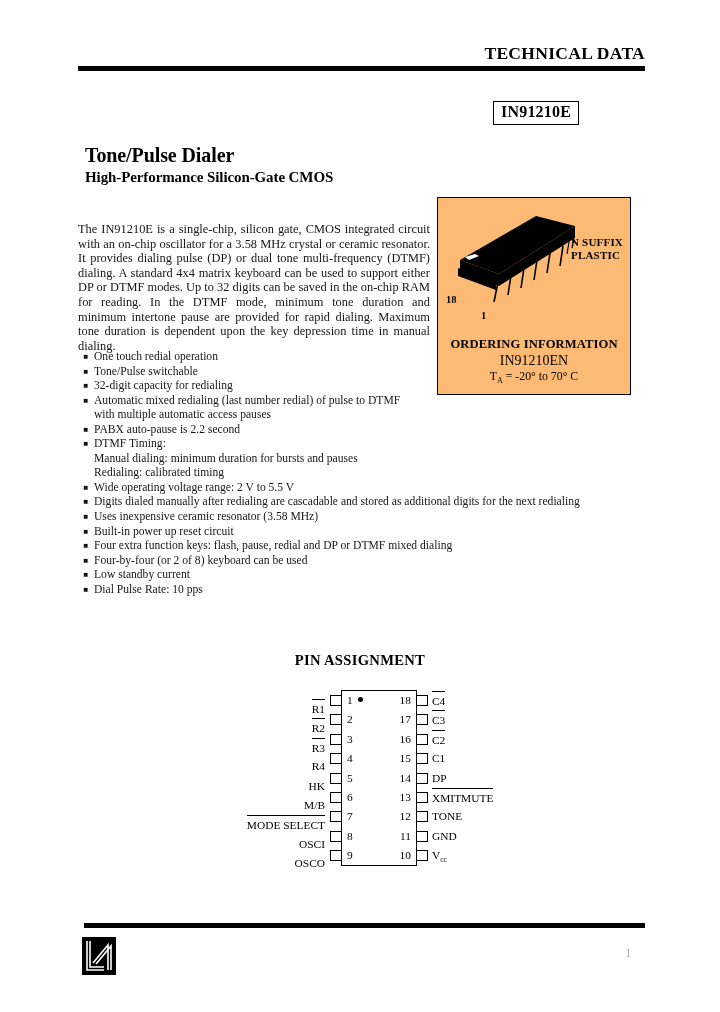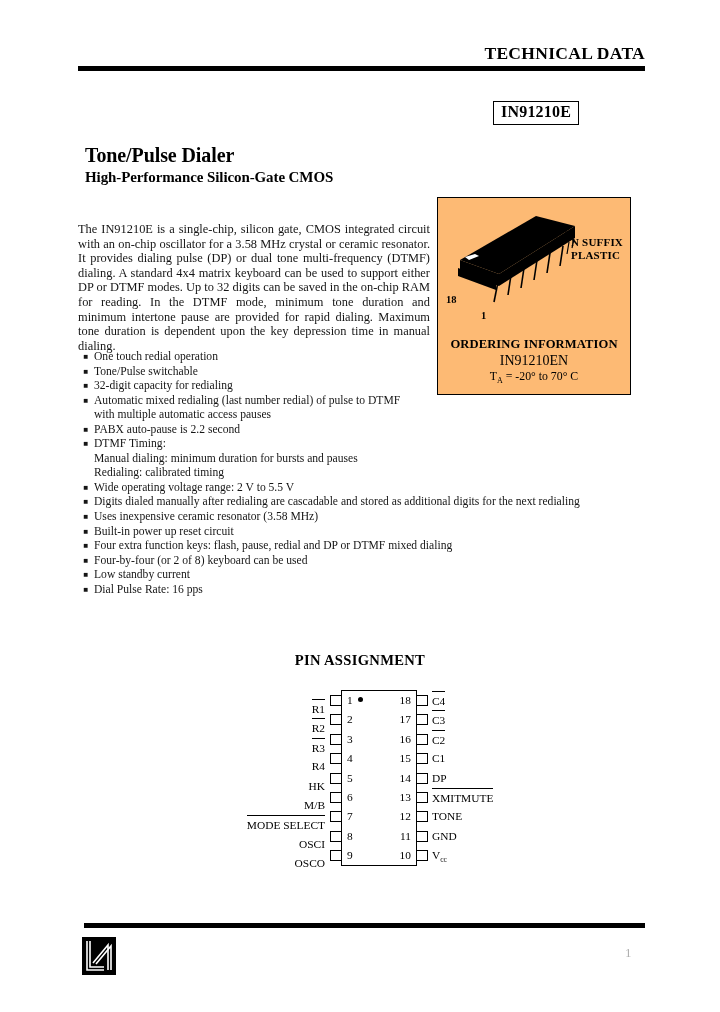--- a/index.html
+++ b/index.html
@@ -387,21 +387,21 @@
       <div class="feat-row">
         <span class="bullet">■</span>
         <span class="feat-text">Four-by-four (or 2 of 8) keyboard can be used</span>
       </div>
       <div class="feat-row">
         <span class="bullet">■</span>
         <span class="feat-text">Low standby current</span>
       </div>
       <div class="feat-row">
         <span class="bullet">■</span>
-        <span class="feat-text">Dial Pulse Rate: 16 pps</span>
+        <span class="feat-text">Dial Pulse Rate: 10 pps</span>
       </div>
     </div>
 
   <div class="pkgbox">
     <svg class="pkg-art" viewBox="0 0 192 126">
 
       <polygon points="22,62 98,18 137,28 61,76" fill="#000"></polygon>
 
       <polygon points="22,62 61,76 61,88 22,74" fill="#000"></polygon>
       <polygon points="61,76 137,28 137,40 61,88" fill="#000"></polygon>

